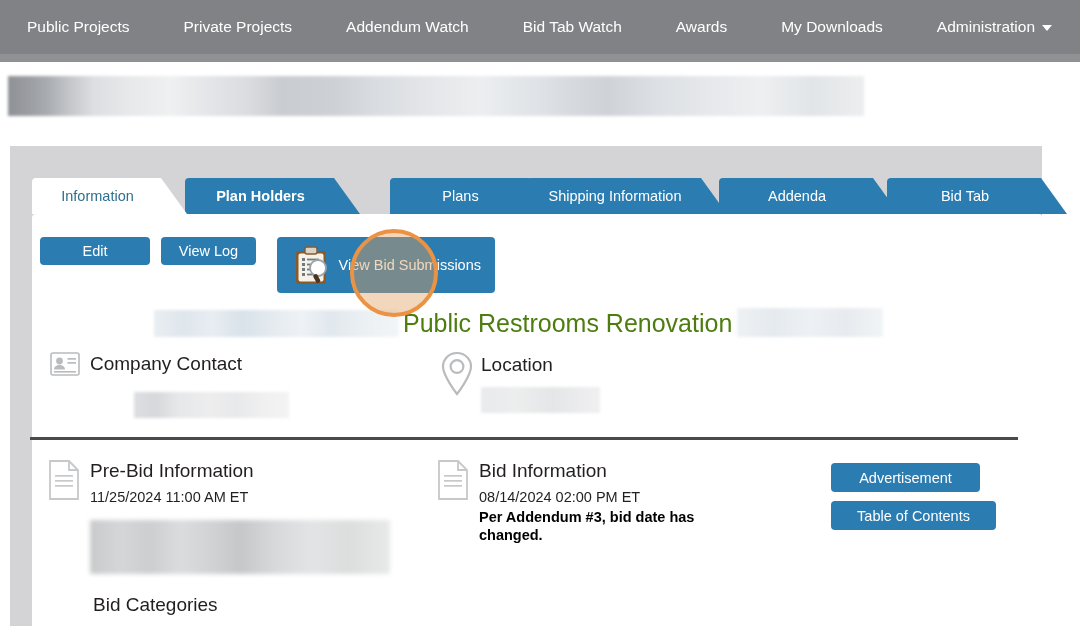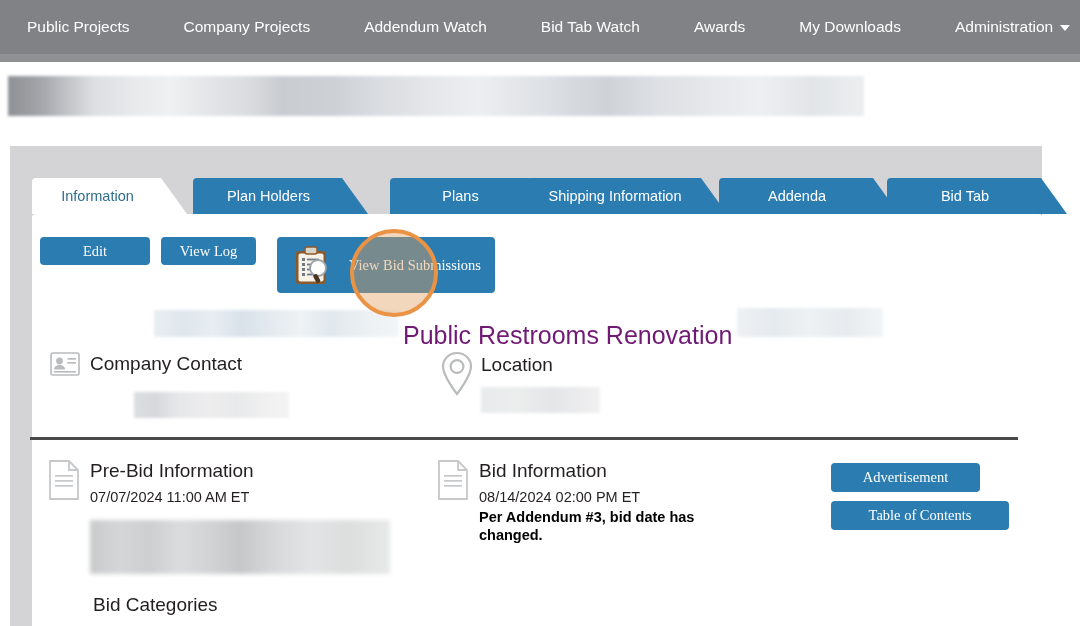--- a/index.html
+++ b/index.html
@@ -104,21 +104,21 @@
     z-index: 5;
   }
 
   
   .btn {
     background: #2b7cb0;
     color: #ffffff;
     border: none;
     border-radius: 4px;
     font-size: 14.5px;
-    font-family: Liberation Serif, serif;
+    font-family: Liberation Sans, sans-serif;
     cursor: pointer;
     display: inline-flex;
     align-items: center;
     justify-content: center;
   }
   #btn-edit {
     position: absolute; left: 40px; top: 237px;
     width: 110px; height: 28px;
   }
   #btn-viewlog {
@@ -137,23 +137,23 @@
   }
 
   
   .title-row {
     position: absolute;
     left: 0; top: 303px;
     width: 1042px; height: 40px;
   }
   .proj-title {
     position: absolute;
-    left: 403px; top: 12px;
+    left: 403px; top: 0;
     font-size: 25px;
-    color: #701a75;
+    color: #4d7c0f;
     line-height: 40px;
     white-space: nowrap;
   }
   #title-redact-left {
     position: absolute; left: 154px; top: 7px;
     width: 245px; height: 27px;
     background: linear-gradient(90deg,
       #e9eef2 0%, #dfe6ec 12%, #e7edf1 24%, #d9e2ea 36%,
       #e4eaef 48%, #eef2f5 60%, #e1e8ed 72%, #ebf0f3 86%, #f2f5f7 100%);
     filter: blur(1.4px);
@@ -226,21 +226,21 @@
       #d2d3d4 40%, #c6c7c8 50%, #d8d9da 62%, #e3e4e5 74%,
       #dcdddd 86%, #e8e9e9 100%);
     filter: blur(2px);
   }
   #btn-ad {
     position: absolute; left: 831px; top: 463px;
     width: 149px; height: 29px;
   }
   #btn-toc {
     position: absolute; left: 831px; top: 501px;
-    width: 178px; height: 29px;
+    width: 165px; height: 29px;
   }
 
   
   #bid-categories {
     position: absolute;
     left: 93px; top: 594px;
     font-size: 19px; color: #231f20;
   }
 
   
@@ -258,21 +258,21 @@
   .ico { flex: 0 0 auto; display: block; }
 </style>
 </head>
 <body>
 
 <div class="topnav">
   <div class="nav-item">
     <span>Public Projects</span>
   </div>
   <div class="nav-item">
-    <span>Company Projects</span>
+    <span>Private Projects</span>
   </div>
   <div class="nav-item">
     <span>Addendum Watch</span>
   </div>
   <div class="nav-item">
     <span>Bid Tab Watch</span>
   </div>
   <div class="nav-item">
     <span>Awards</span>
   </div>
@@ -290,21 +290,21 @@
 <div class="nav-underbar"></div>
 
 <div class="banner-redact"></div>
 
 <div class="gray-wrap">
 
   <div class="tabs">
     <div class="tab active" style="left:0px;  width:155px;">
       <span>Information</span>
     </div>
-    <div class="tab" style="left:161px; width:175px;">
+    <div class="tab" style="left:153px; width:175px;font-weight:bold;">
       <span>Plan Holders</span>
     </div>
     <div class="tab" style="left:358px; width:165px;">
       <span>Plans</span>
     </div>
     <div class="tab" style="left:495px; width:200px;">
       <span>Shipping Information</span>
     </div>
     <div class="tab" style="left:687px; width:180px;">
       <span>Addenda</span>
@@ -401,21 +401,21 @@
           <path d="M21 1v9h9" fill="none" stroke="#c6c8ca" stroke-width="1.8"></path>
           <g fill="#c6c8ca">
             <rect x="7" y="15" width="18" height="1.7"></rect>
             <rect x="7" y="20" width="18" height="1.7"></rect>
             <rect x="7" y="25" width="18" height="1.7"></rect>
           </g>
         </svg>
       </span>
       <span class="detail-text">
         <span class="detail-title" style="display:block">Pre-Bid Information</span>
-        <span class="detail-date" style="display:block">07/07/2024 11:00 AM ET</span>
+        <span class="detail-date" style="display:block">11/25/2024 11:00 AM ET</span>
       </span>
     </div>
     <div id="prebid-redact"></div>
   </div>
 
   <div class="detail-block" id="bidinfo-block">
     <div class="detail-head">
       <span>
         <svg class="ico" width="32" height="40" viewBox="0 0 32 40" style="margin-top:2px">
           <path d="M2 1h19l9 9v29H2z" fill="#ffffff" stroke="#c6c8ca" stroke-width="1.8"></path>

